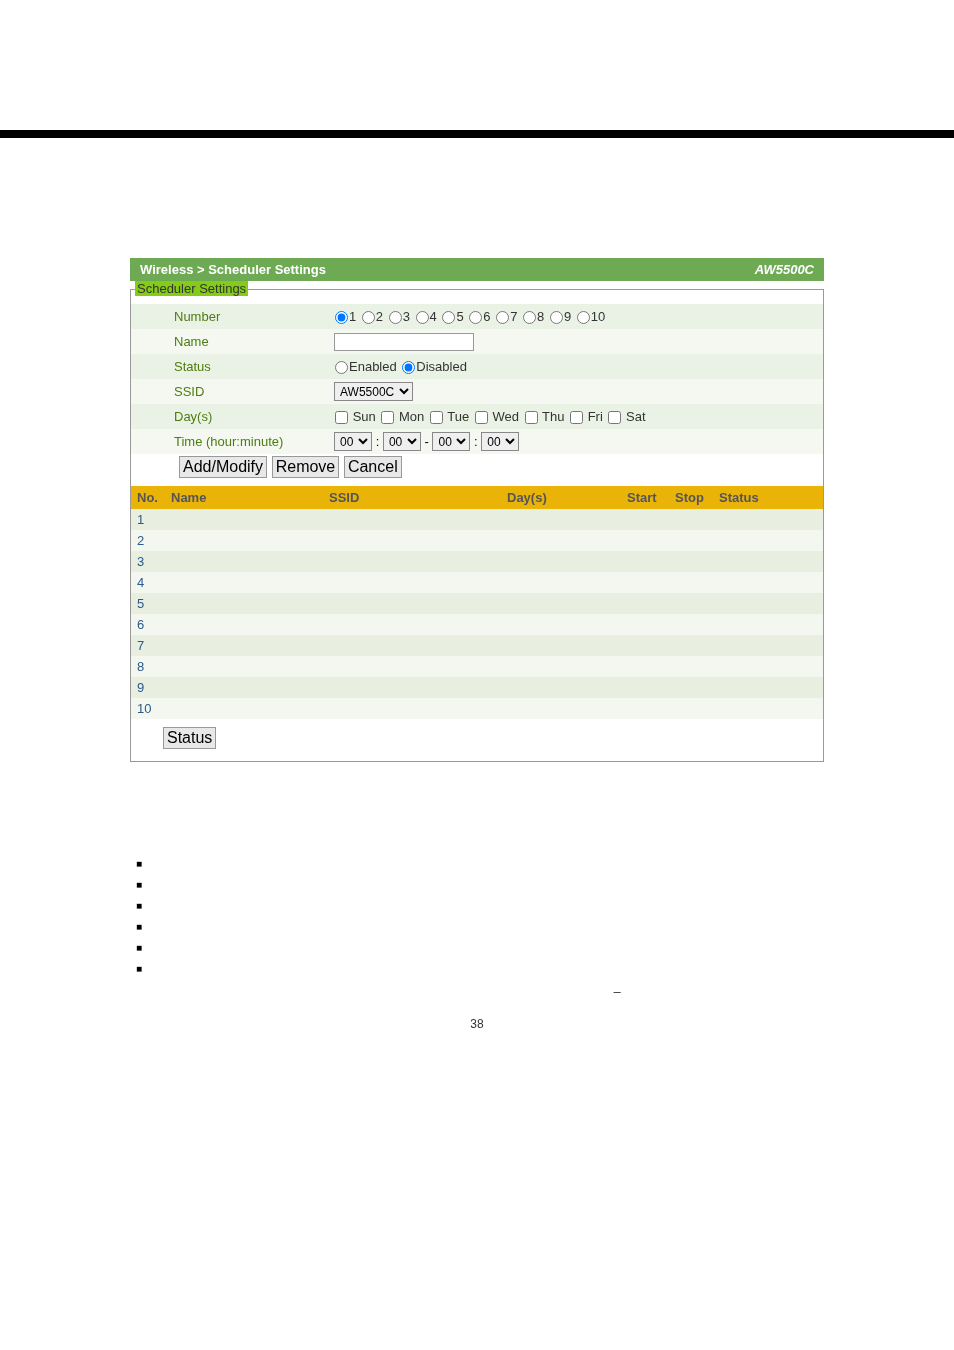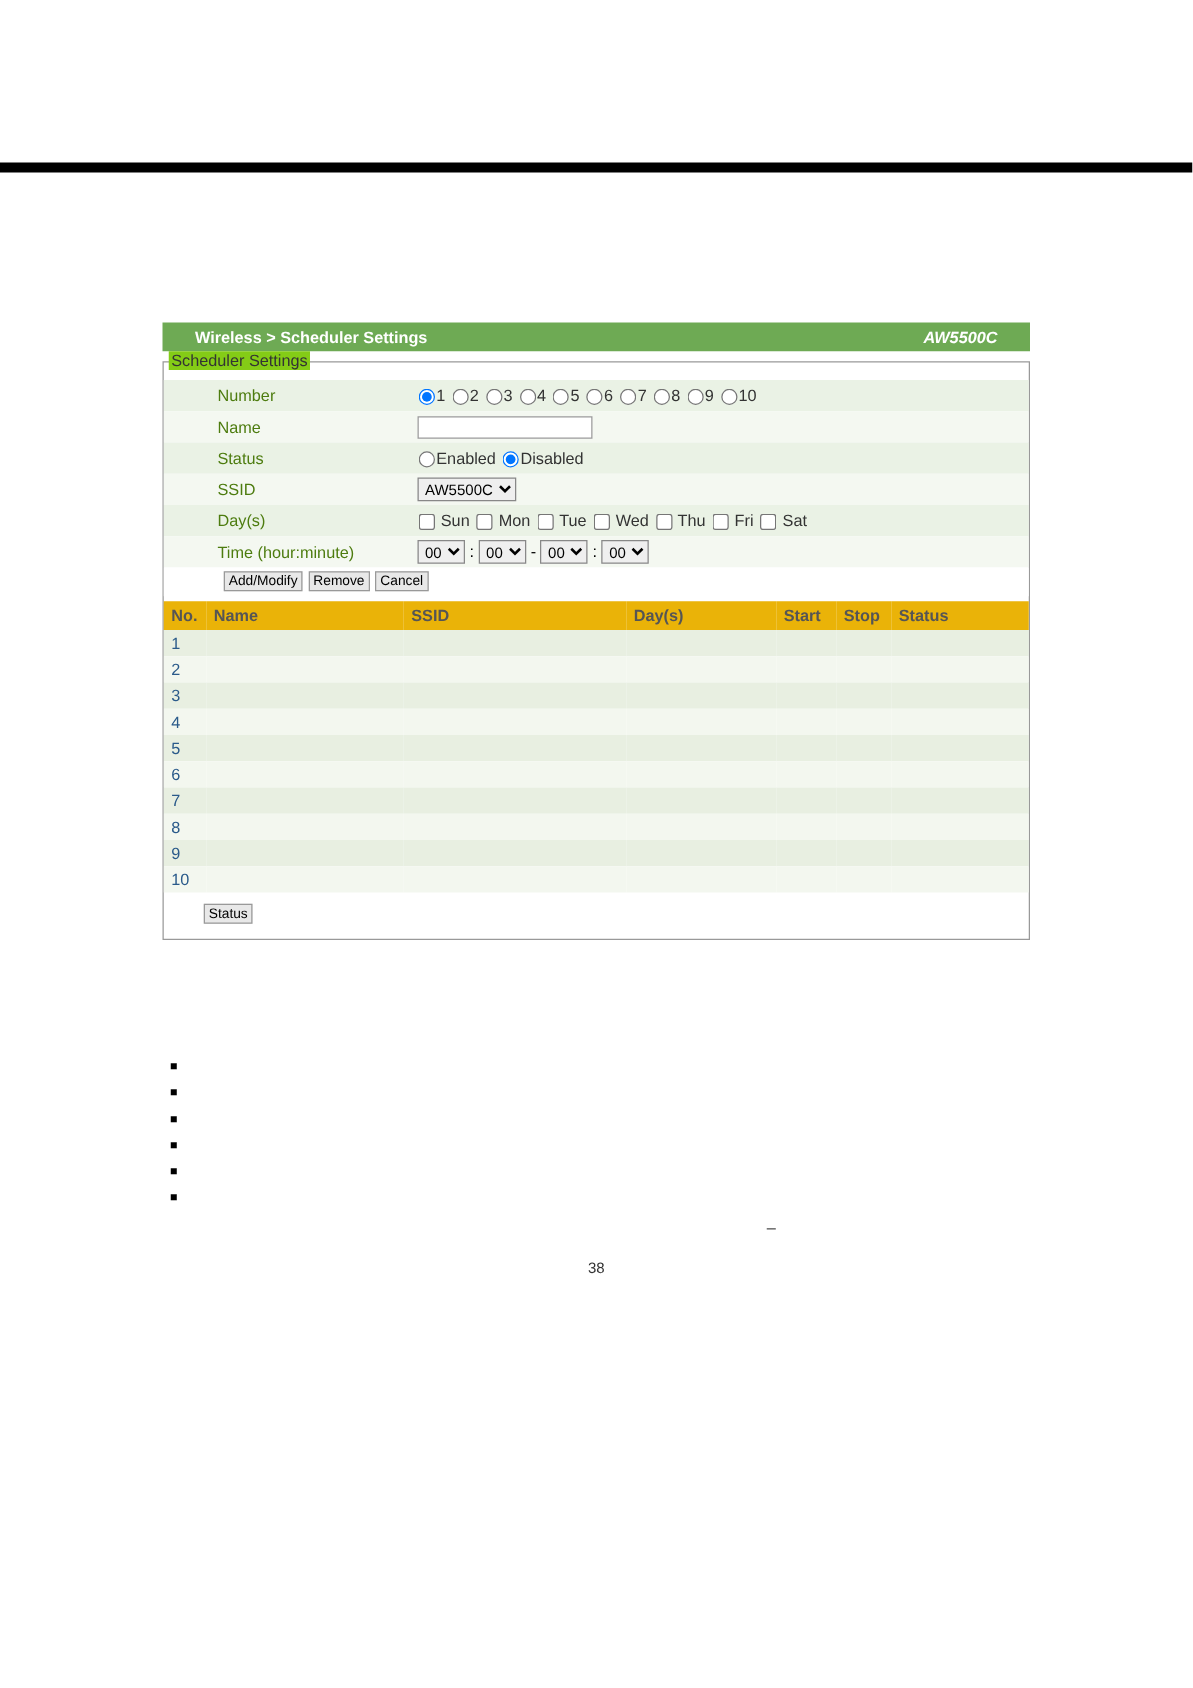--- a/index.html
+++ b/index.html
@@ -19,21 +19,21 @@
       background: #000;
       margin-top: 130px;
     }
     .content {
       padding: 20px 130px 0 130px;
       margin-top: 100px;
     }
     .header-bar {
       background: #6eaa54;
       color: #fff;
-      padding: 4px 26px;
+      padding: 4px 10px;
       display: flex;
       justify-content: space-between;
       align-items: center;
       font-size: 13px;
     }
     .header-bar .left {
       font-weight: bold;
     }
     .header-bar .right {
       font-style: italic;
@@ -99,21 +99,21 @@
       height: 19px;
     }
     .button-row {
       padding: 2px 0 4px 48px;
       background: #fff;
     }
     button {
       background: #e8e8e8;
       border: 1px solid #999;
       padding: 1px 3px;
-      font-size: 11px;
+      font-size: 16px;
       cursor: pointer;
       margin-right: 1px;
     }
     .data-table {
       width: 100%;
       border-collapse: collapse;
       margin-top: 4px;
     }
     .data-table th {
       background: #eab308;

